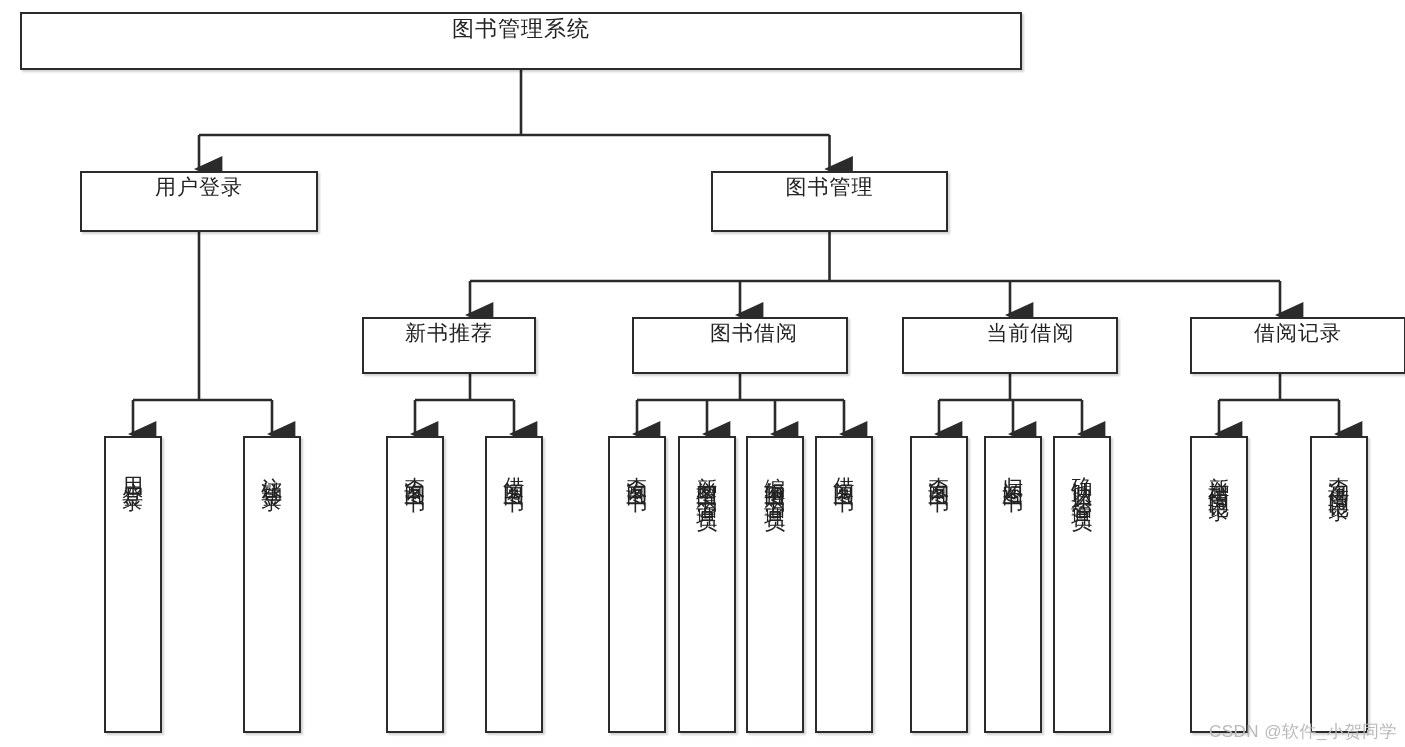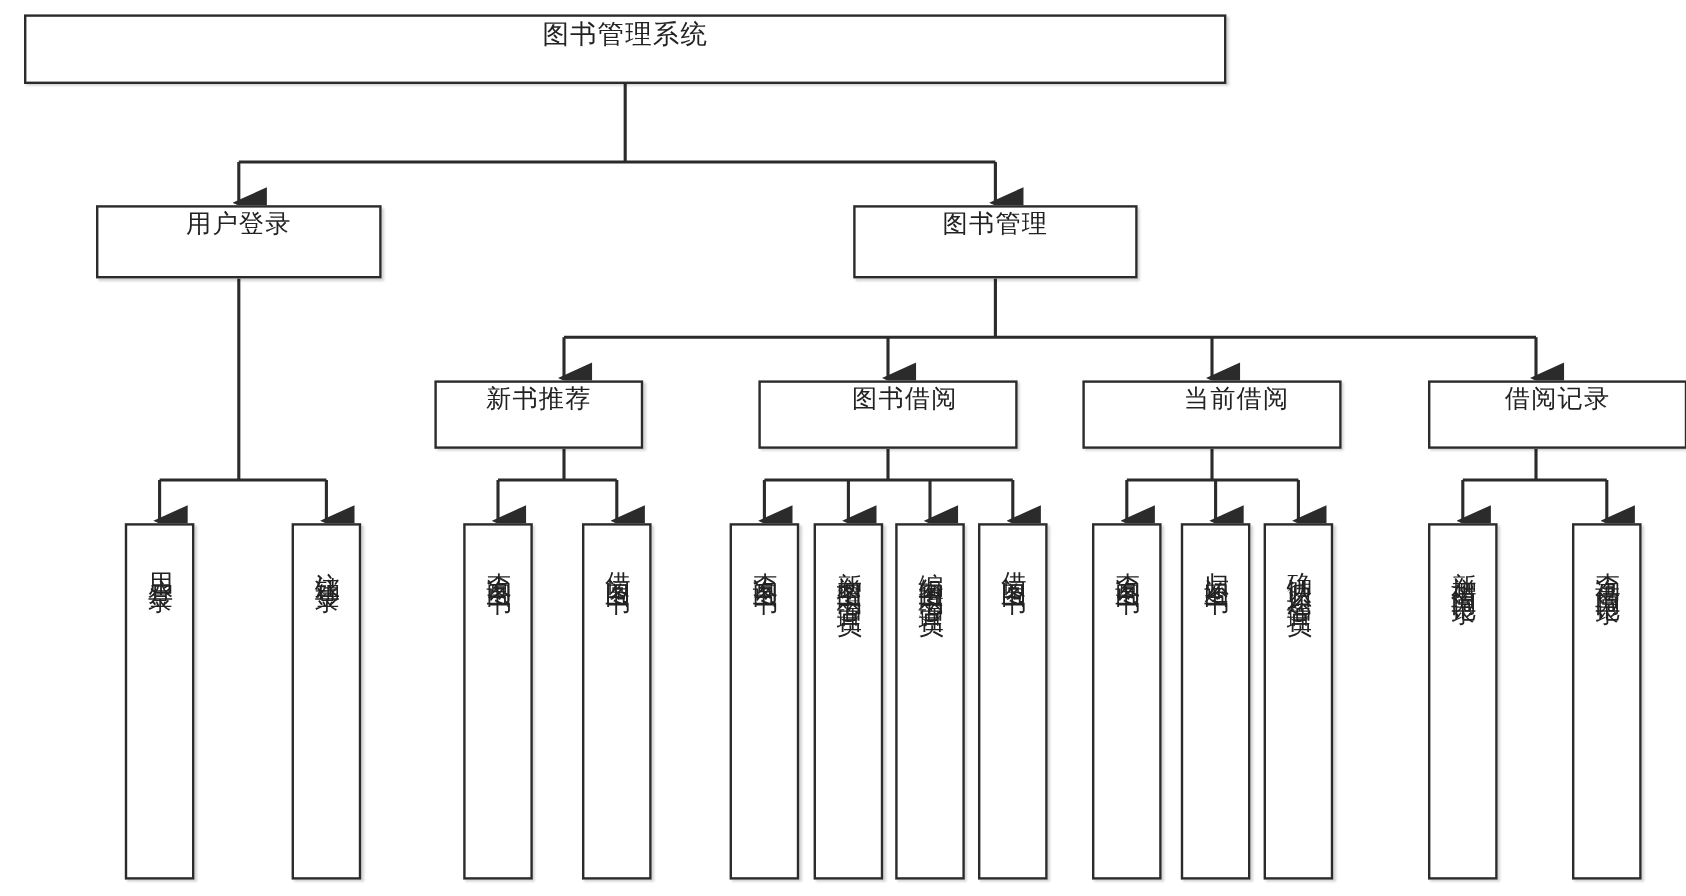--- a/index.html
+++ b/index.html
@@ -173,13 +173,14 @@
         <span class="label">确认归还（管理员）</span>
       </div>
       <div class="node vert" style="left: 1190px; top: 436px; width: 58px; height: 297px;">
         <span class="label">新增借阅记录</span>
       </div>
       <div class="node vert" style="left: 1310px; top: 436px; width: 58px; height: 297px;">
         <span class="label">查询借阅记录</span>
       </div>
     </div>
 
+  <div class="watermark">CSDN @软件_小贺同学</div>
 </div>
 
 </body></html>

